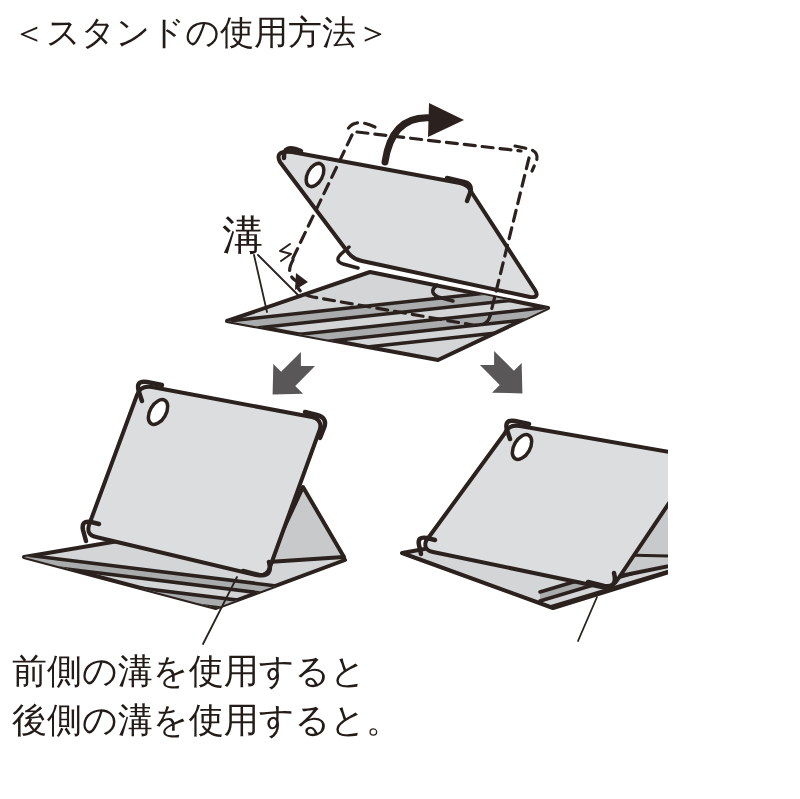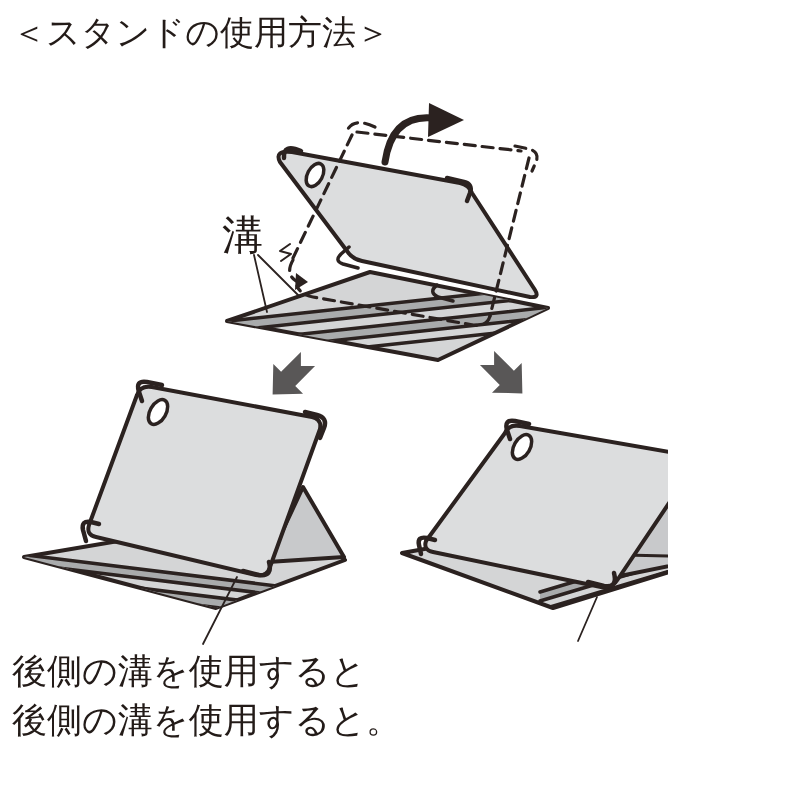--- a/index.html
+++ b/index.html
@@ -137,18 +137,18 @@
           <path d="M 680 450 L 693 453 Q 703 456 699 465 L 695 475"></path>
           <path d="M 435 540 L 427 538 Q 417 536 419 545 L 421 554"></path>
           <path d="M 614 573 Q 618 588 604 586 L 588 582"></path>
         </g>
         <path d="M 597 597 L 578 641" stroke-width="1.8"></path>
       </g>
     </g>
   </svg>
 
   <div class="caption left">
-    <div>後側の溝を使用すると</div>
+    <div>前側の溝を使用すると</div>
     <div>後側の溝を使用すると。</div>
   </div>
 
 
 </div>
 
 </body></html>

